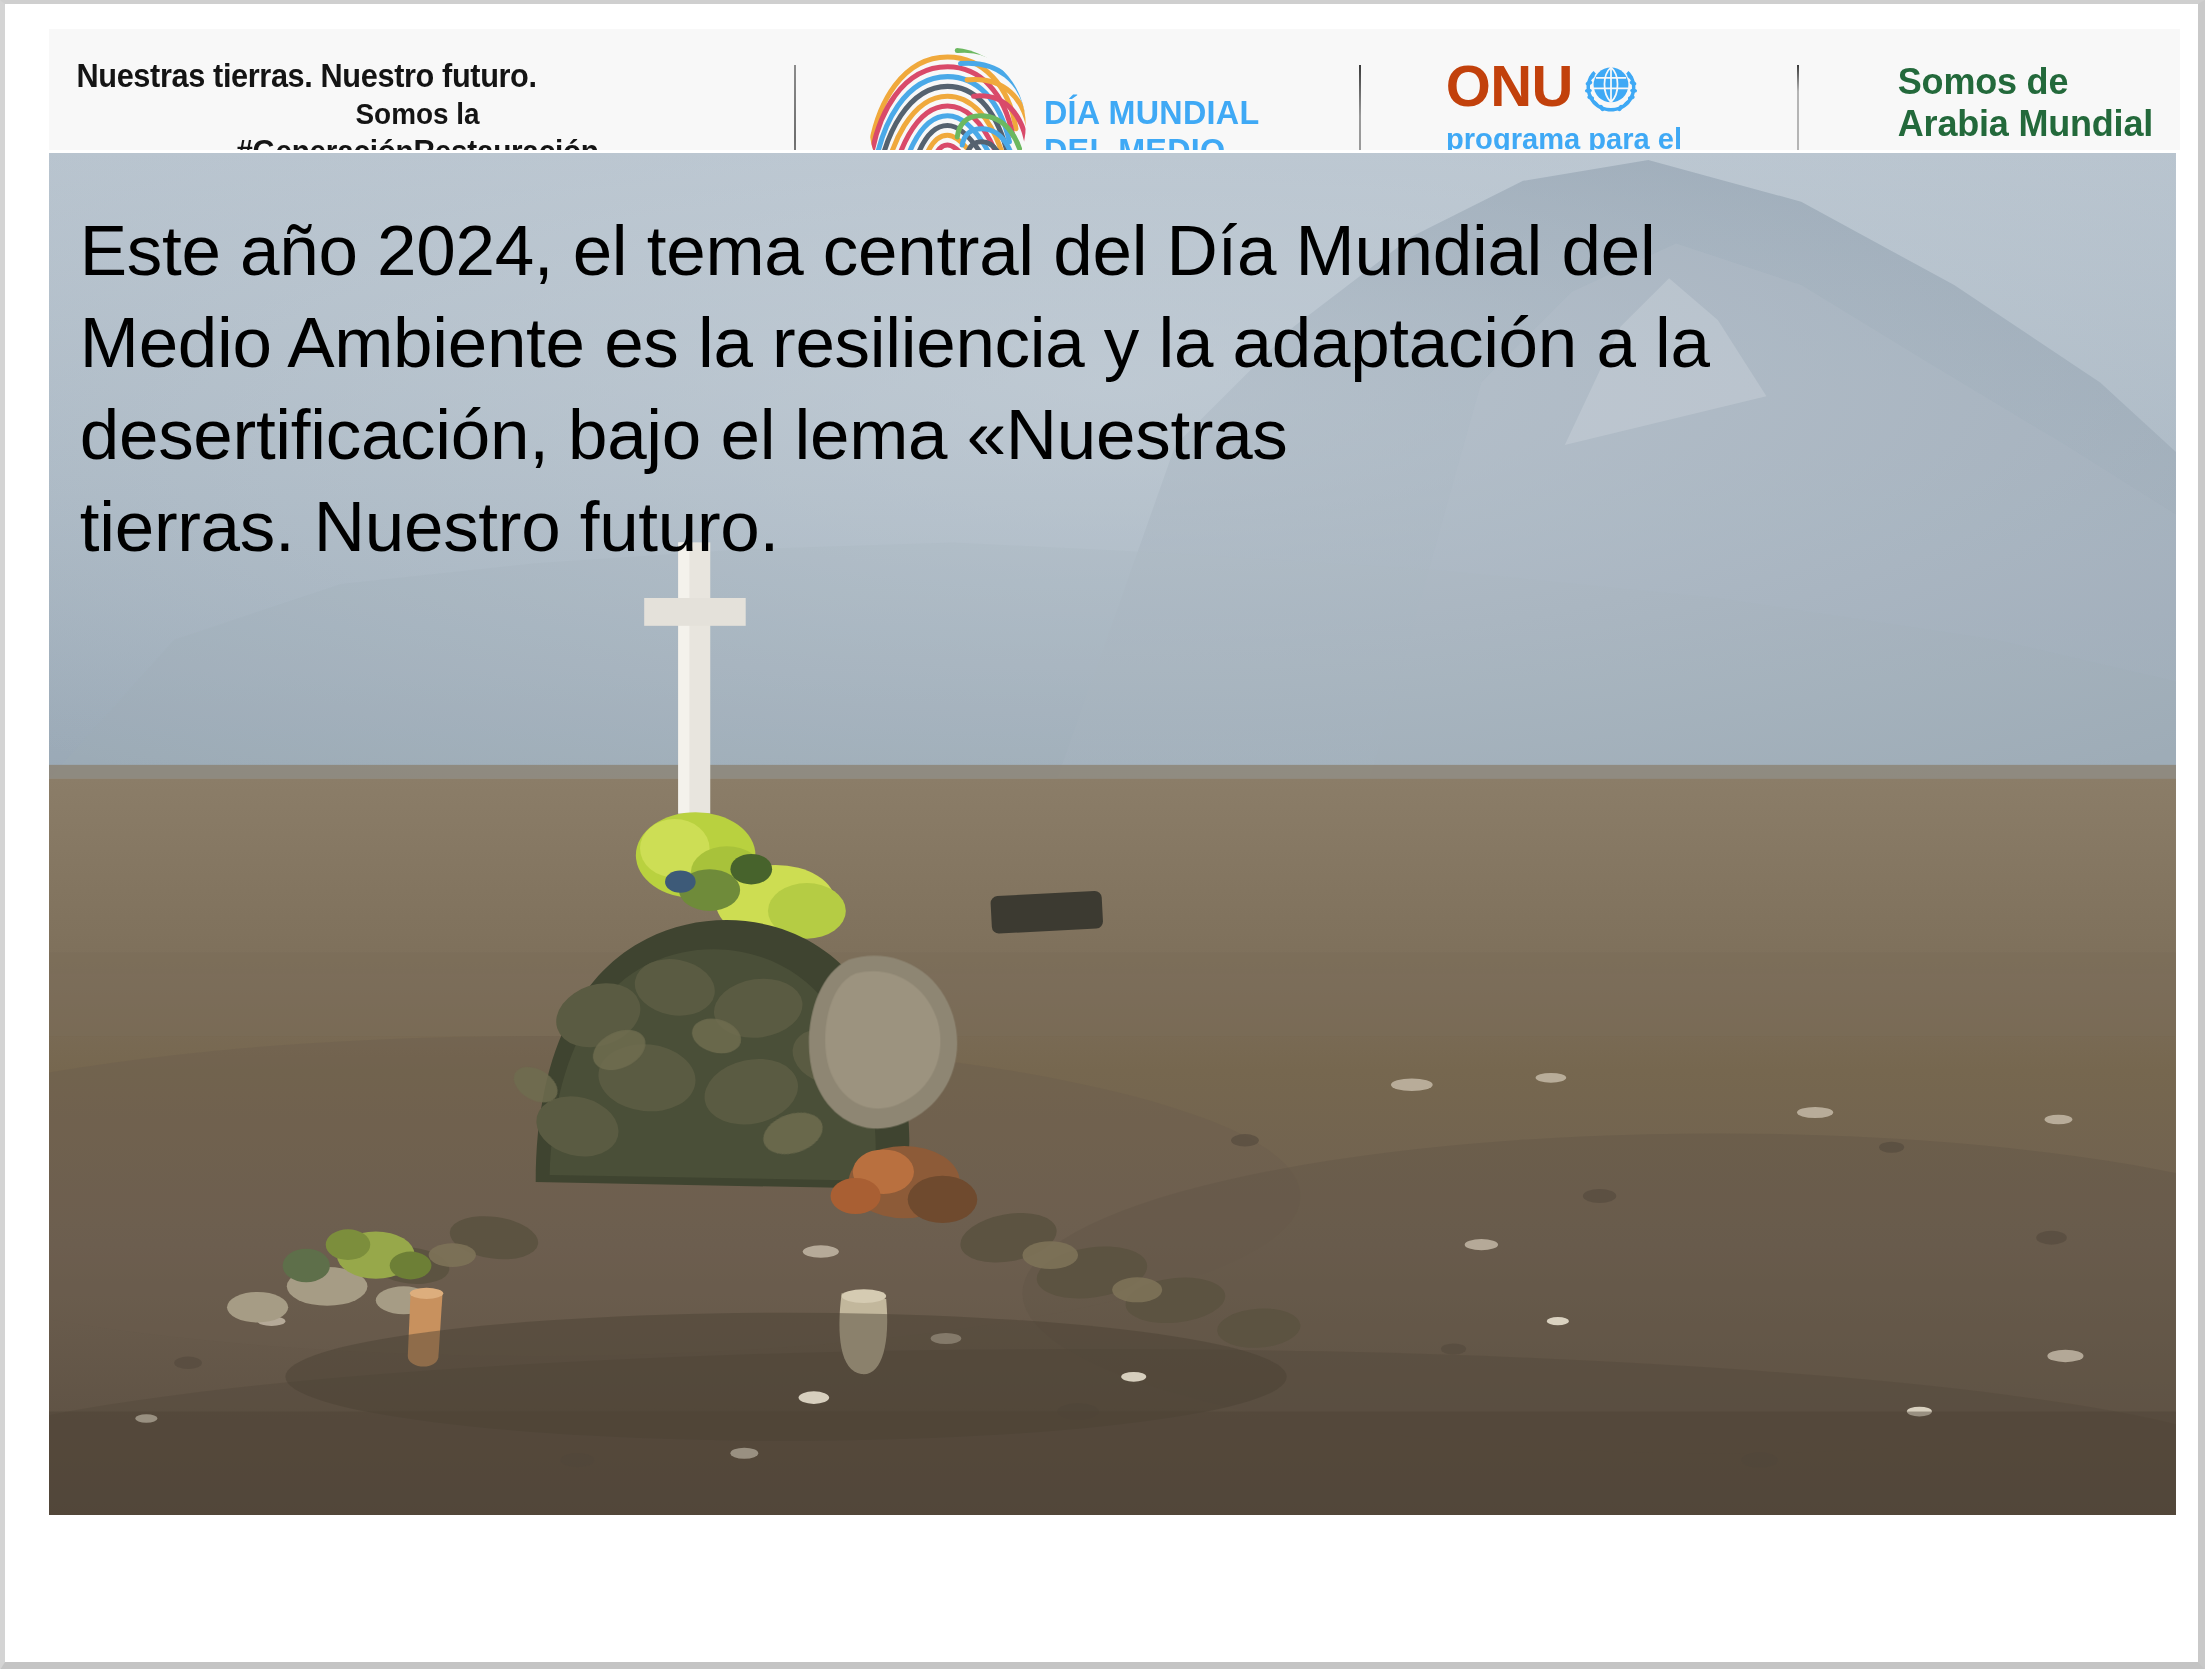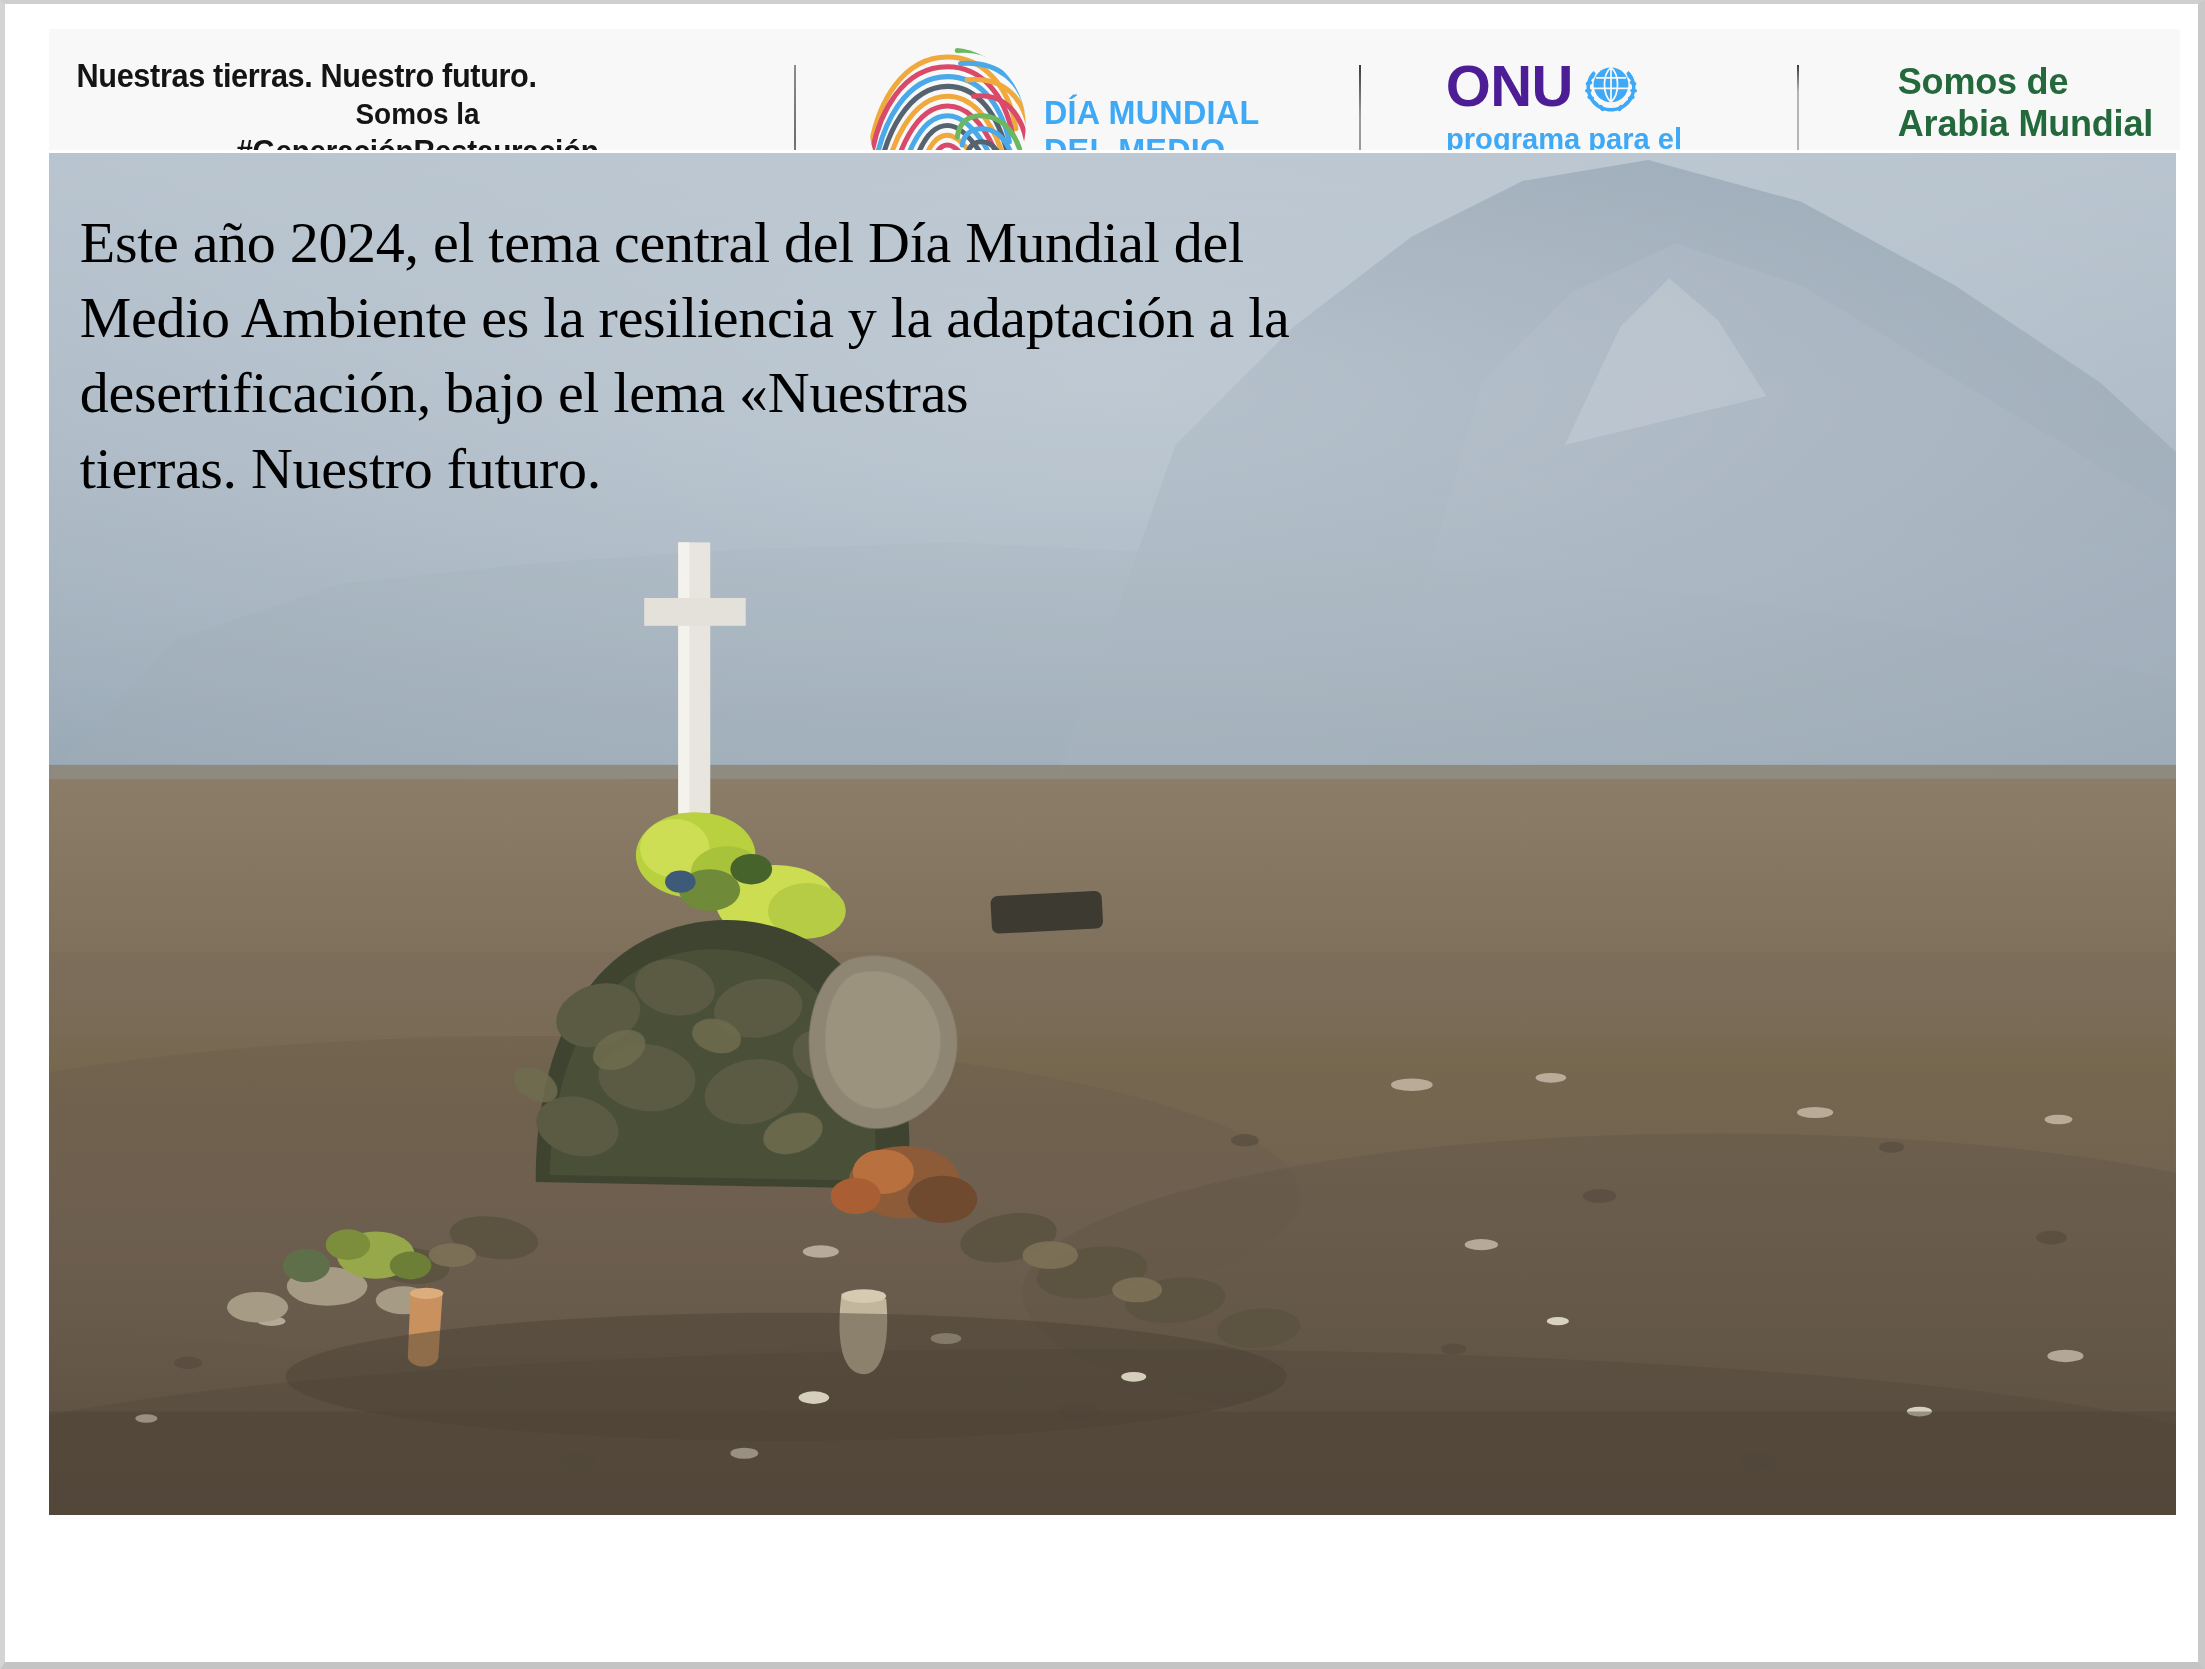--- a/index.html
+++ b/index.html
@@ -102,21 +102,21 @@
   }
 
   
   #unep-lockup{
     position:absolute;
     left:1397px;top:28px;
     width:327px;
   }
   #unep-top{display:flex;align-items:center;gap:9.7px;}
   #unep-onu{
-    color:#4c1d95;
+    color:#c2410c;
     font-weight:bold;
     font-size:58px;
     line-height:0.96;
     letter-spacing:-0.7px;
     font-family:"Liberation Sans",sans-serif;
   }
   #unep-emblem{width:58px;height:58px;display:block;}
   #unep-sub{
     margin-top:7px;
     color:#3fa9f5;
@@ -151,22 +151,22 @@
     overflow:hidden;
   }
   #photo-canvas{position:absolute;inset:0;}
 
   
   #caption{
     position:absolute;
     left:31px;top:52px;
     width:2079px;
     color:#000000;
-    font-family:Liberation Serif, serif;
-    font-size:58px;
+    font-family:Liberation Sans, sans-serif;
+    font-size:71px;
     line-height:1.30;
     letter-spacing:-0.3px;
     white-space:pre-line;
   }
 </style>
 </head>
 <body>
 
 <div id="slide-frame">
   <div id="slide-inner">

